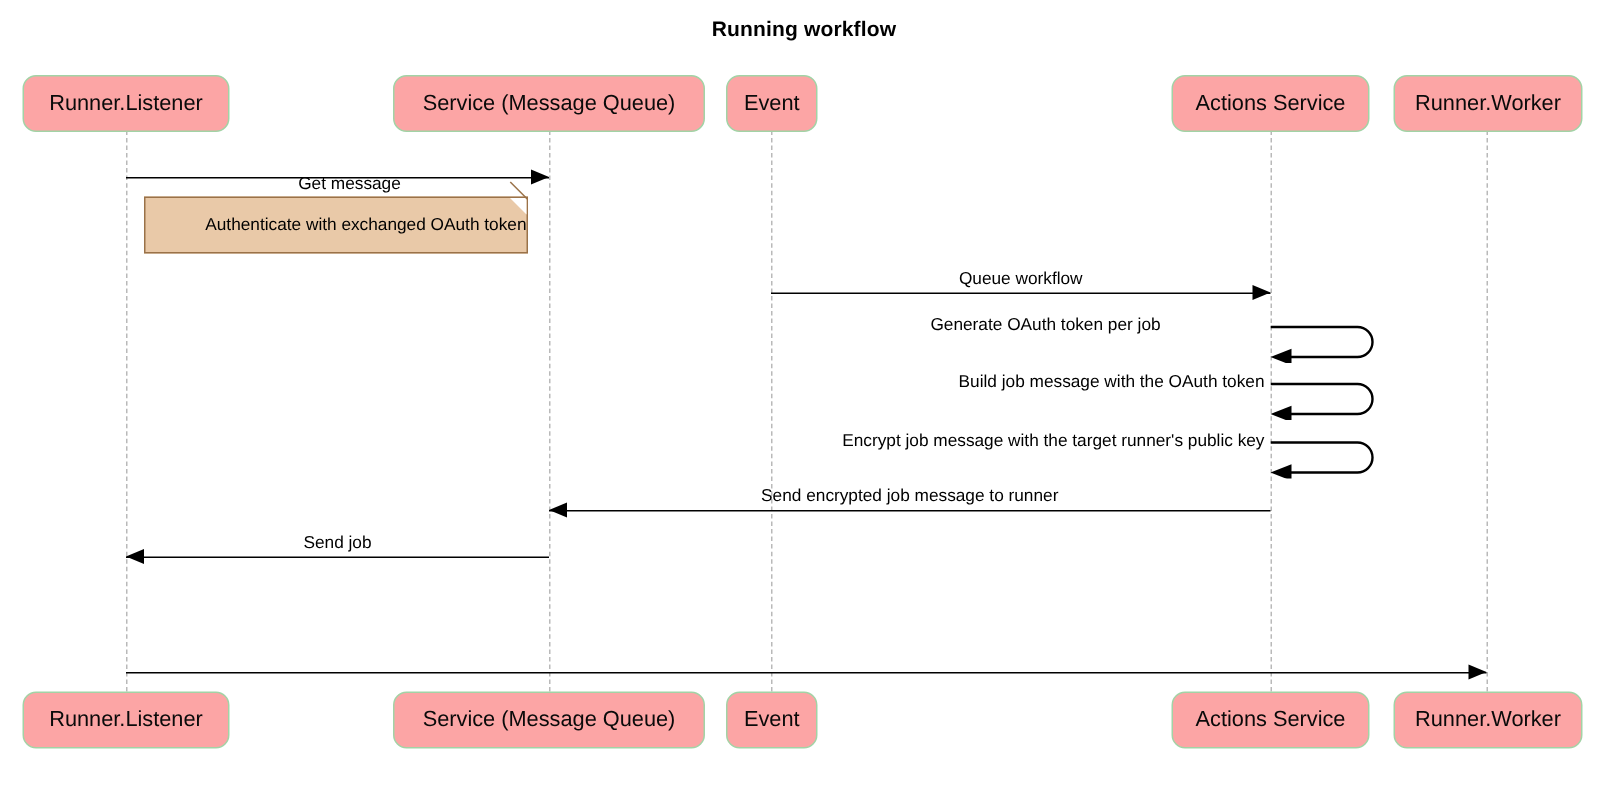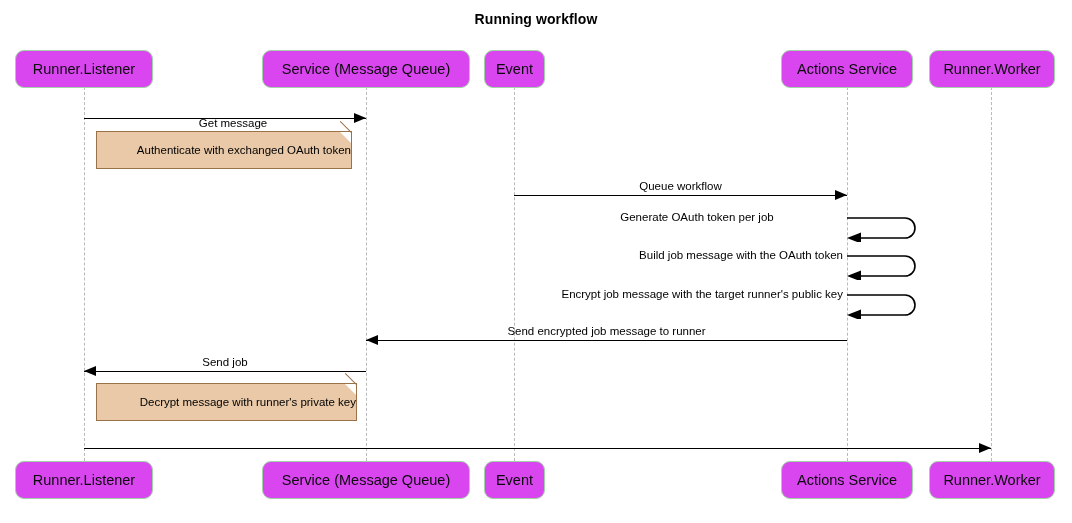--- a/index.html
+++ b/index.html
@@ -31,21 +31,21 @@
   }
   .lifeline {
     position: absolute;
     width: 0;
     border-left: 1px dashed #b9b9b9;
   }
   .participant {
     position: absolute;
     height: 38px;
     box-sizing: border-box;
-    background: #d946ef;
+    background: #fca5a5;
     border: 1px solid #a2d3a6;
     border-radius: 9px;
     display: flex;
     align-items: center;
     justify-content: center;
     font-size: 14.5px;
     color: #0a0a0a;
     white-space: nowrap;
   }
   .msg-line {
@@ -182,25 +182,20 @@
   </div>
 
   <div class="msg-label" style="left:366px; top:325px; width:481px;">Send encrypted job message to runner</div>
   <div class="msg-line" style="left:366px; top:340px; width:481px;"></div>
   <div class="arrowhead left" style="left:366px; top:334.5px;"></div>
 
   <div class="msg-label" style="left:84px; top:356px; width:282px;">Send job</div>
   <div class="msg-line" style="left:84px; top:371px; width:282px;"></div>
   <div class="arrowhead left" style="left:84px; top:365.5px;"></div>
 
-  <div class="note" style="left:96px; top:383px; width:261px; height:38px;">
-    <span>Decrypt message with runner's private key</span>
-    <span class="note-fold"></span>
-    <span class="note-fold-edge"></span>
-  </div>
 
   <div class="msg-line" style="left:84px; top:448px; width:907px;"></div>
   <div class="arrowhead right" style="left:979px; top:442.5px;"></div>
 
   <div class="participant" style="left:15px; top:461px; width:138px;">
     <span>Runner.Listener</span>
   </div>
   <div class="participant" style="left:262px; top:461px; width:208px;">
     <span>Service (Message Queue)</span>
   </div>

